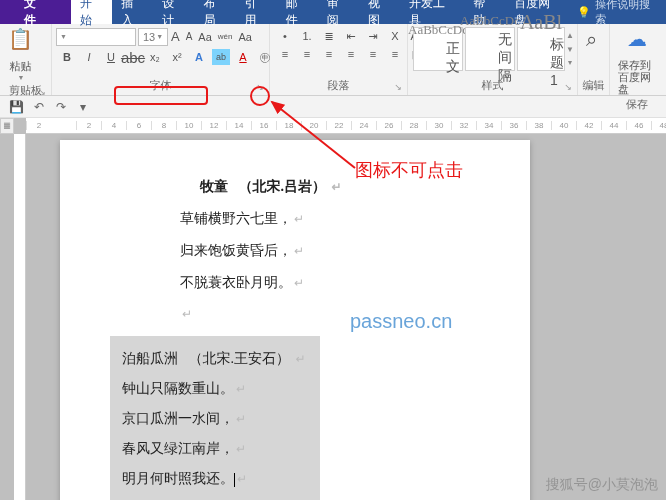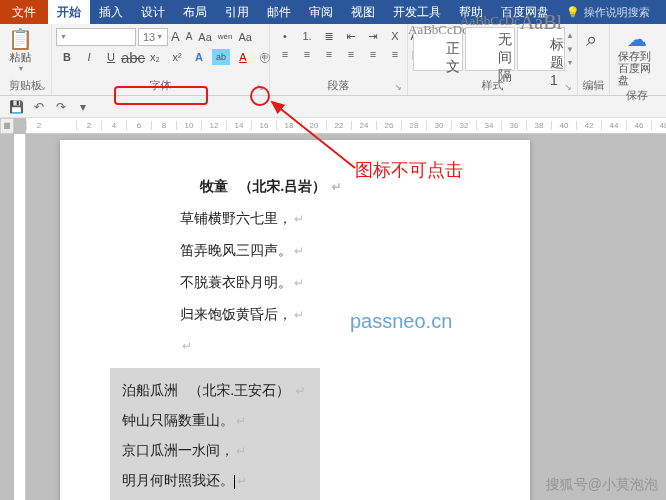--- a/index.html
+++ b/index.html
@@ -1,35 +1,35 @@
 <!DOCTYPE html>
 <html><head>
 <meta charset="utf-8">
 <style>
   * { box-sizing: border-box; margin: 0; padding: 0; }
   body { font-family: "Microsoft YaHei", Arial, sans-serif; font-size: 11px; background: #fff; width: 666px; height: 500px; overflow: hidden; position: relative; }
 
   
   .menubar { background: #2b579a; color: #fff; height: 24px; display: flex; align-items: stretch; font-size: 12px; }
-  .menubar .file { background: #c2410c; padding: 0 12px; display: flex; align-items: center; }
+  .menubar .file { background: #4c1d95; padding: 0 24px; display: flex; align-items: center; font-weight: bold; }
   .menubar .tab { padding: 0 9px; display: flex; align-items: center; cursor: default; }
-  .menubar .tab.active { background: #fff; color: #2b579a; font-weight: bold; }
+  .menubar .tab.active { background: #fff; color: #2b579a; }
   .menubar .searchhint { display: flex; align-items: center; padding: 0 8px; color: #d0ddee; font-size: 11px; }
   .menubar .searchhint .bulb { margin-right: 4px; }
 
   
   .ribbon { background: #f3f3f3; border-bottom: 1px solid #d0d0d0; height: 72px; display: flex; }
   .group { border-right: 1px solid #e0e0e0; display: flex; flex-direction: column; height: 100%; position: relative; }
   .group-body { flex: 1; display: flex; align-items: flex-start; padding: 3px 4px 0 4px; }
   .group-label { text-align: center; font-size: 11px; color: #666; padding: 0 0 2px 0; position: relative; }
   .group-label .launcher { position: absolute; right: 3px; bottom: 2px; width: 12px; height: 12px; color: #999; font-size: 9px; line-height: 12px; }
   .ctl { color: #555; font-size: 11px; margin: 1px 2px; display: inline-flex; align-items: center; justify-content: center; border: 1px solid transparent; }
   .bigbtn { display: flex; flex-direction: column; align-items: center; padding: 2px 4px; color: #555; }
   .bigbtn .ic { font-size: 20px; line-height: 20px; }
-  .bigbtn .lb { font-size: 11px; margin-top: 1px; }
+  .bigbtn .lb { font-size: 11px; margin-top: 10px; }
   .stylebox { border: 1px solid #d0d0d0; background: #fff; width: 50px; height: 44px; display: flex; flex-direction: column; align-items: center; justify-content: center; margin: 0 1px; }
   .stylebox .prev { font-family: "Times New Roman", serif; font-size: 13px; color: #888; }
   .stylebox .prev.big { font-size: 20px; }
   .stylebox .nm { font-size: 14px; color: #555; margin-top: 2px; margin-left: 32px; }
   .fontrow { display: flex; align-items: center; margin-bottom: 2px; }
   .combo { border: 1px solid #c0c0c0; background: #fff; height: 18px; font-size: 11px; padding: 0 2px; display: flex; align-items: center; color: #777; }
   .fontname { width: 80px; }
   .fontsize { width: 30px; margin-left: 2px; justify-content: center; }
   .fontcol { display: flex; flex-direction: column; }
   .row { display: flex; align-items: center; }
@@ -267,33 +267,33 @@
   <div class="vruler"></div>
 
   <div class="page">
     <div class="doc">
       <p class="title1">
         <span>牧童</span>&nbsp;&nbsp;
         <span>（北宋.吕岩）</span>
         <span class="ret">↵</span>
       </p>
       <p class="line1"><span>草铺横野六七里，</span><span class="ret">↵</span></p>
-      <p class="line1"><span>笛弄晚风三四声。</span><span class="ret">↵</span></p>
+      <p class="line1"><span>归来饱饭黄昏后，</span><span class="ret">↵</span></p>
       <p class="line1"><span>不脱蓑衣卧月明。</span><span class="ret">↵</span></p>
-      <p class="line1"><span>归来饱饭黄昏后，</span><span class="ret">↵</span></p>
       <p class="line1"><span class="ret">↵</span></p>
 
       <div class="block2">
         <p class="title2">
           <span>泊船瓜洲</span>&nbsp;&nbsp;
           <span>（北宋.王安石）</span>
           <span class="ret">↵</span>
         </p>
         <p><span>钟山只隔数重山。</span><span class="ret">↵</span></p>
         <p><span>京口瓜洲一水间，</span><span class="ret">↵</span></p>
+        <p><span>春风又绿江南岸，</span><span class="ret">↵</span></p>
         <p><span>明月何时照我还。</span><span class="cursor"></span><span class="ret">↵</span></p>
       </div>
     </div>
   </div>
 </div>
 
 <div class="hl hl-font"></div>
 <div class="hl hl-launcher"></div>
 <svg class="arrow" width="666" height="500">
   <defs>

